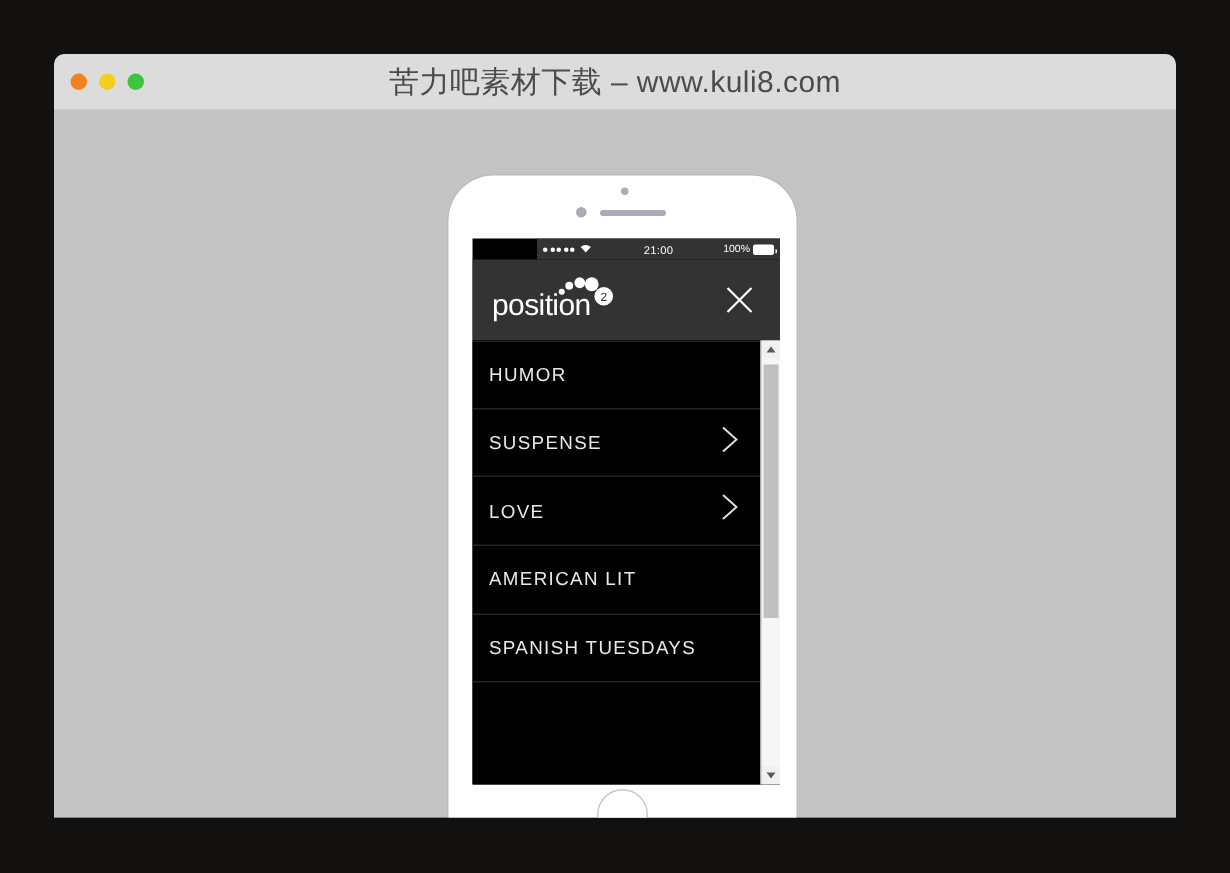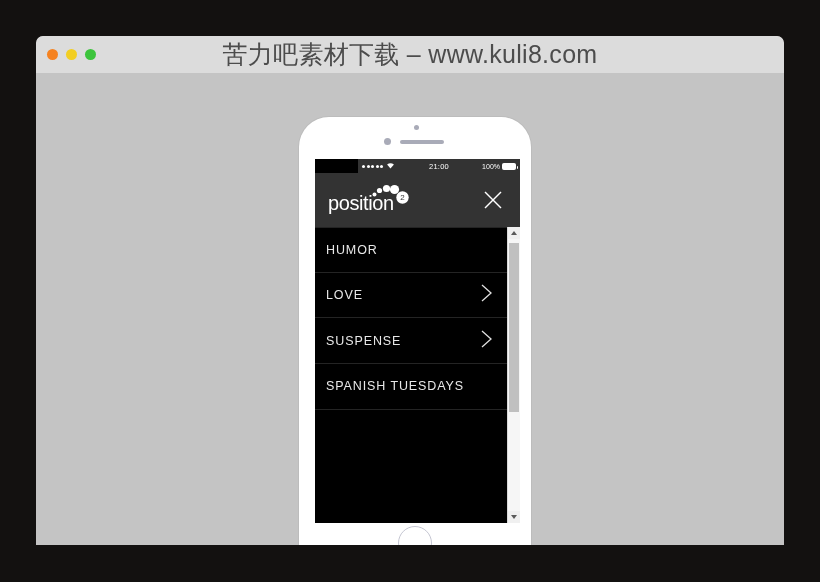--- a/index.html
+++ b/index.html
@@ -54,21 +54,21 @@
     border-radius: 50%;
     display: block;
   }
   .dot.close   { background: #f58220; }
   .dot.min     { background: #f2ce22; }
   .dot.zoom    { background: #3cc43c; }
 
   .window-title {
     width: 100%;
     text-align: center;
-    font-size: 25px;
+    font-size: 20px;
     color: #4c4c4c;
     letter-spacing: 0.3px;
     font-weight: 400;
     white-space: nowrap;
   }
 
   .window-body {
     position: relative;
     height: 472px;
     background: #c4c4c4;
@@ -404,39 +404,42 @@
 
         <div class="menu-area">
 
           <div class="menu-list">
 
             <div class="menu-item">
               <span class="menu-label">HUMOR</span>
             </div>
 
             <div class="menu-item">
+              <span class="menu-label">SUSPENSE</span>
+              <span class="chevron">
+                <svg width="13" height="20" viewBox="0 0 13 20">
+                  <polyline points="2,2 11,10 2,18" fill="none" stroke="#e0e0e0" stroke-width="1.3"></polyline>
+                </svg>
+              </span>
+            </div>
+
+            <div class="menu-item">
               <span class="menu-label">LOVE</span>
               <span class="chevron">
                 <svg width="13" height="20" viewBox="0 0 13 20">
                   <polyline points="2,2 11,10 2,18" fill="none" stroke="#e0e0e0" stroke-width="1.3"></polyline>
                 </svg>
               </span>
             </div>
 
+
+
             <div class="menu-item">
-              <span class="menu-label">SUSPENSE</span>
-              <span class="chevron">
-                <svg width="13" height="20" viewBox="0 0 13 20">
-                  <polyline points="2,2 11,10 2,18" fill="none" stroke="#e0e0e0" stroke-width="1.3"></polyline>
-                </svg>
-              </span>
-            </div>
-
-
-
+              <span class="menu-label">AMERICAN LIT</span>
+            </div>
 
             <div class="menu-item">
               <span class="menu-label">SPANISH TUESDAYS</span>
             </div>
 
           </div>
 
           <div class="scrollbar">
             <div class="sb-arrow up">
               <span class="tri up"></span>

